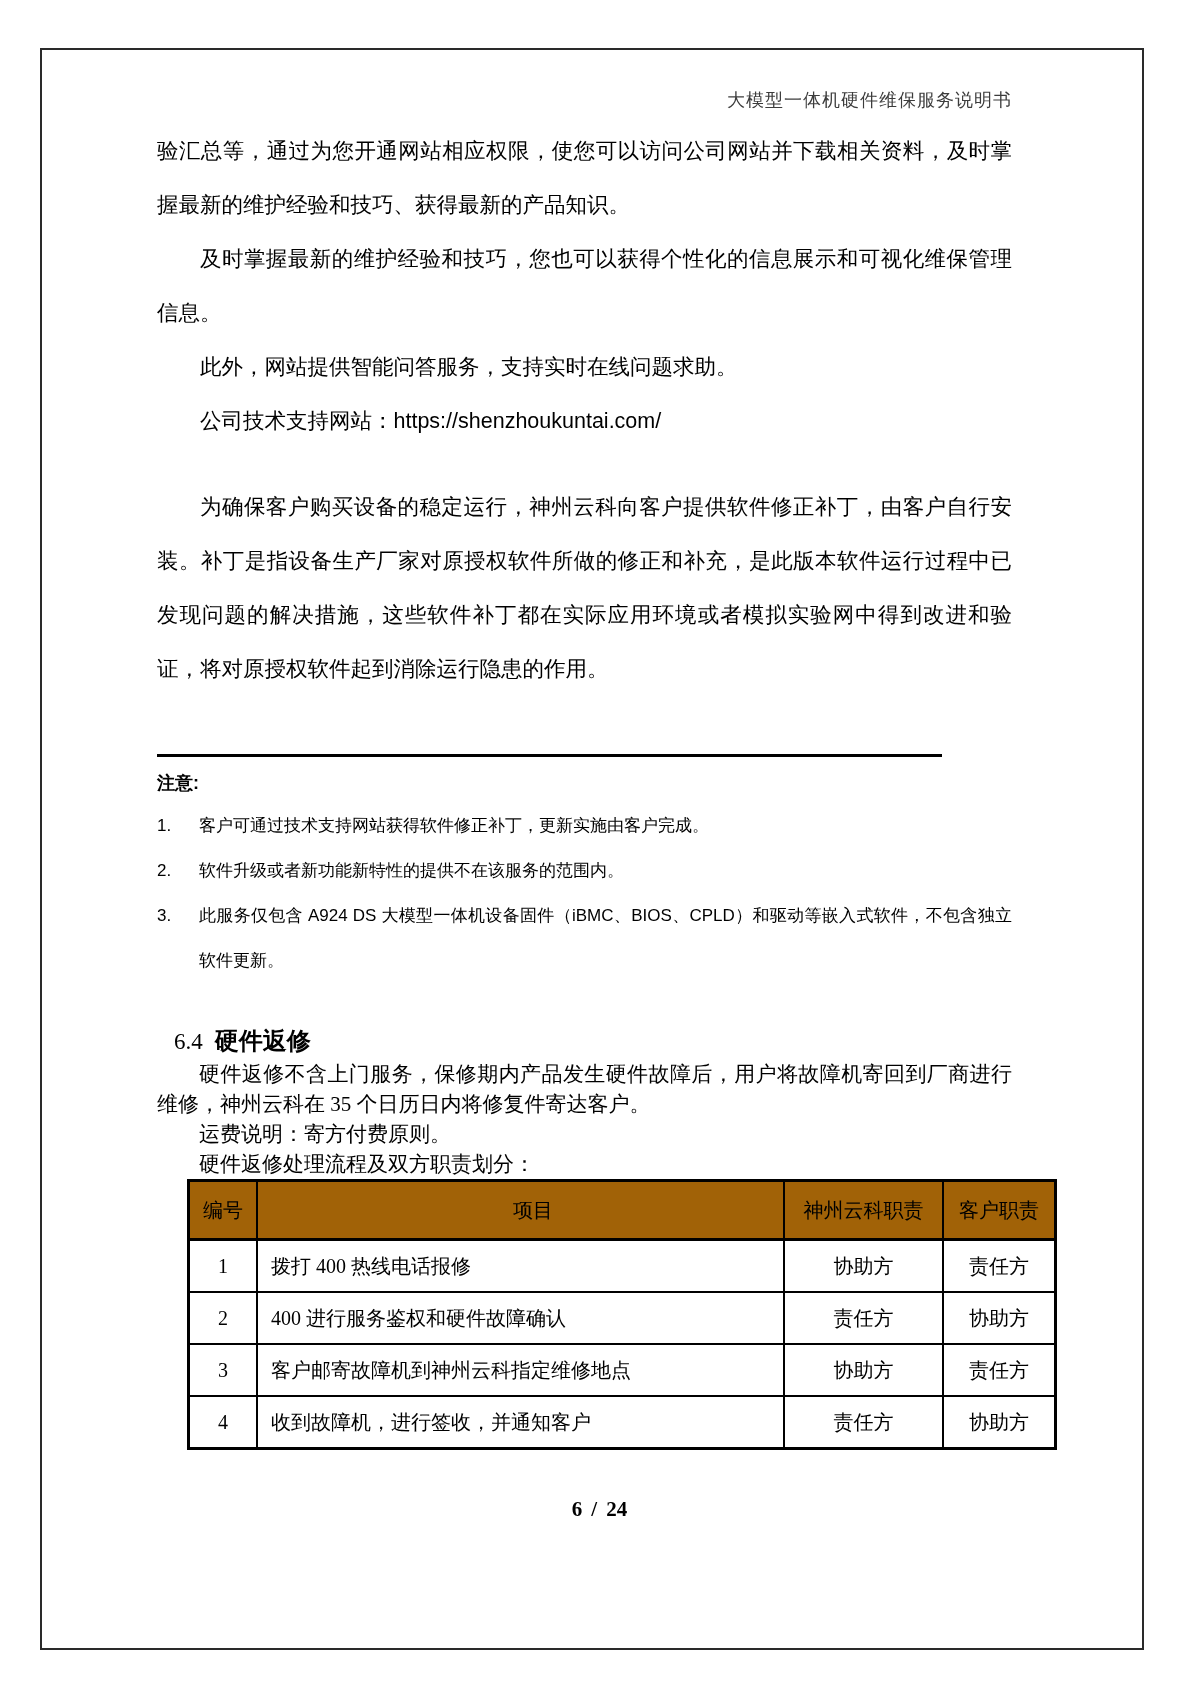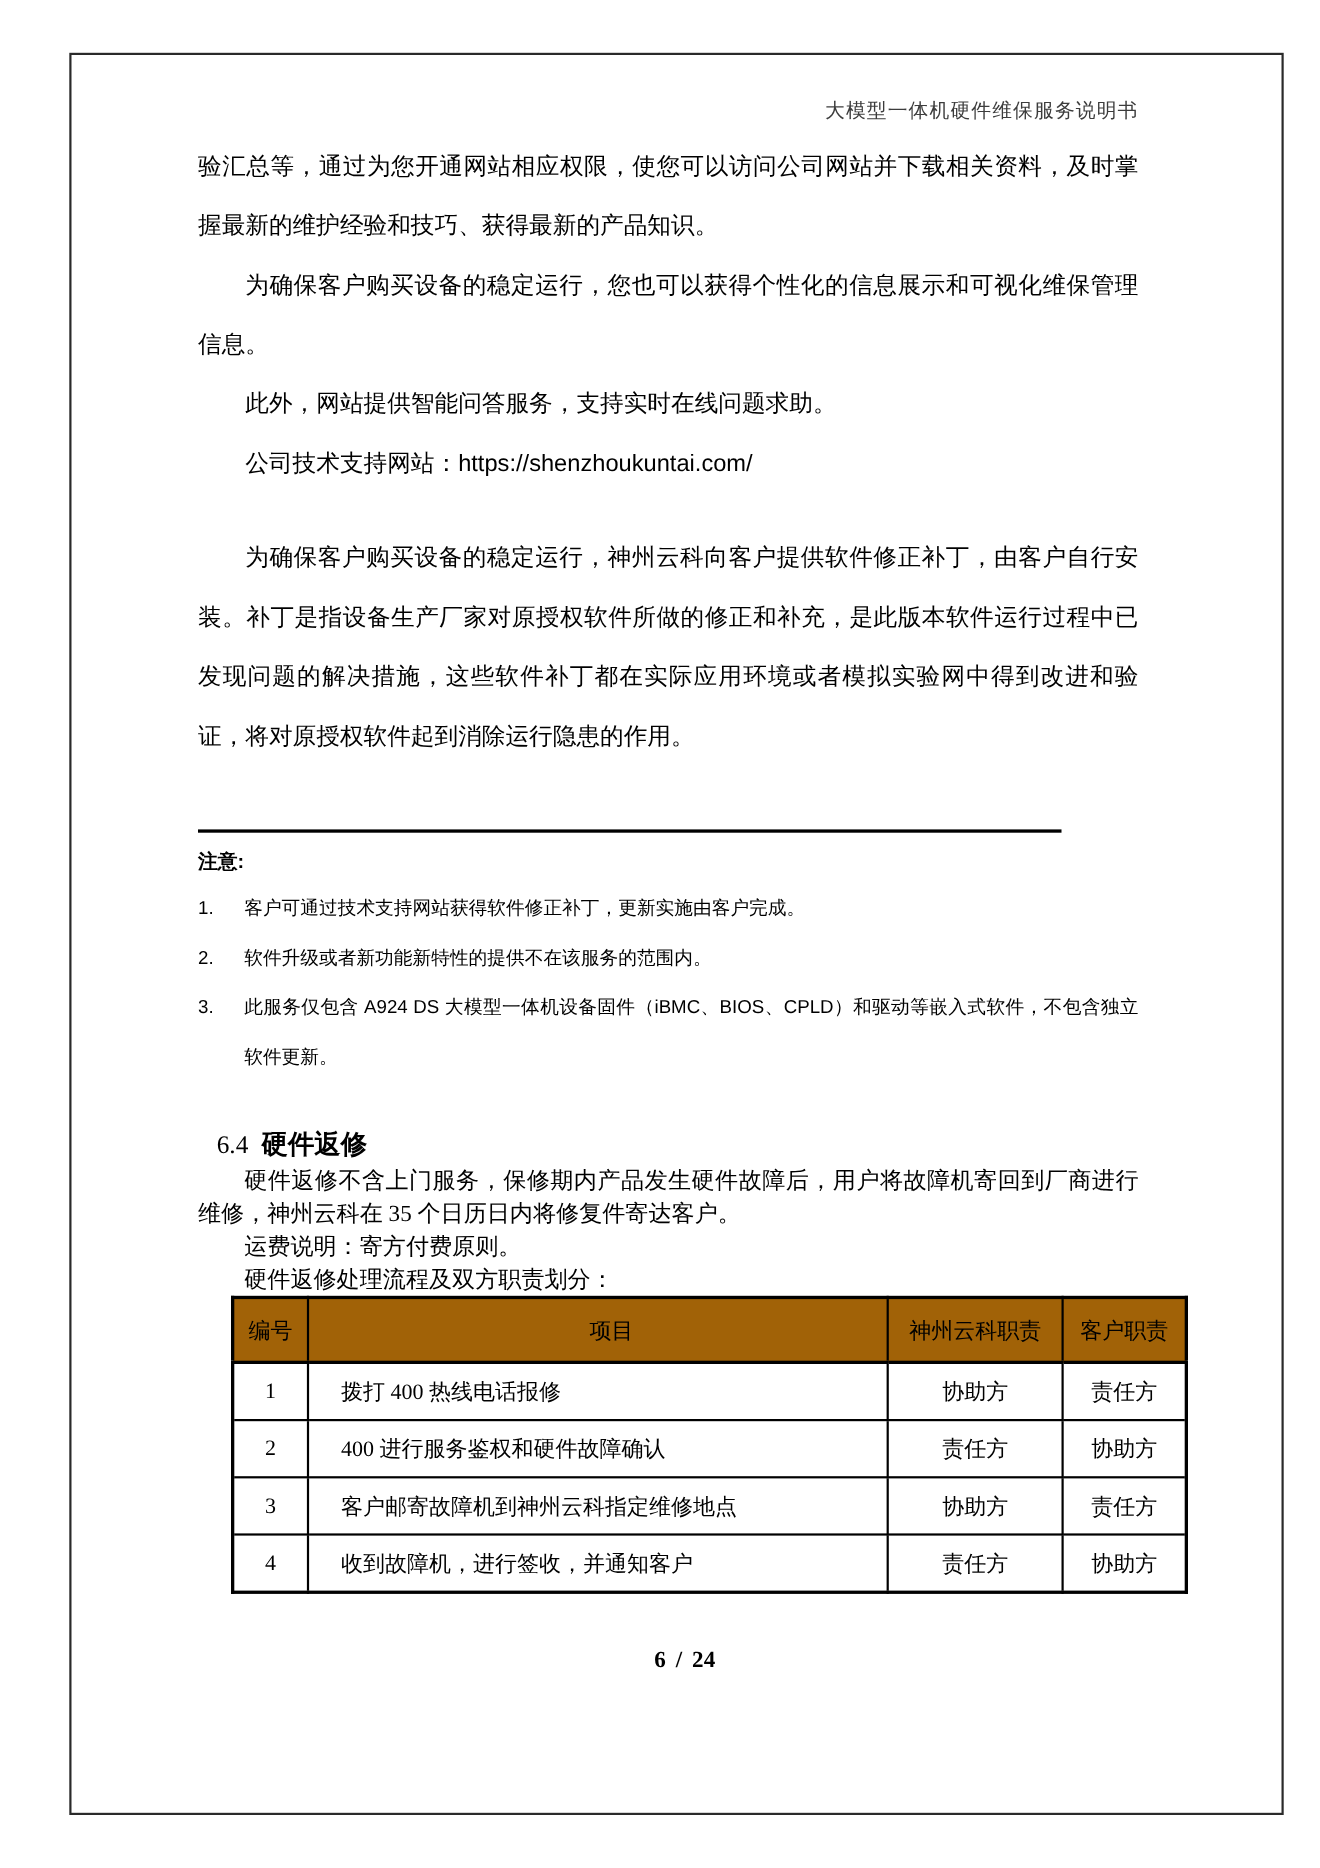--- a/index.html
+++ b/index.html
@@ -4,21 +4,21 @@
 <style>
   html,body{margin:0;padding:0;}
   body{
     width:1200px;height:1698px;
     position:relative;overflow:hidden;
     background:#ffffff;
     font-family:"Liberation Sans","DejaVu Sans",sans-serif;
     color:#000;
   }
   .page-border{
-    position:absolute;left:63px;top:48px;
+    position:absolute;left:40px;top:48px;
     width:1104px;height:1602px;
     border:2px solid #2a2a2a;
     box-sizing:border-box;
     background:#fff;
   }
   .running-header{
     margin-top:38px;
     padding:0 130px 0 115px;
     text-align:right;
     font-family:"Liberation Serif","DejaVu Serif",serif;
@@ -96,21 +96,21 @@
     height:54px;
     background:#a16207;
     font-weight:normal;
     text-align:center;vertical-align:middle;
     border-bottom-width:3px;
   }
   table.resp tbody td{
     height:48px;
     text-align:center;vertical-align:middle;
   }
-  table.resp td.cell-item{text-align:left;padding-left:29px;}
+  table.resp td.cell-item{text-align:left;padding-left:13px;}
   .col-num{width:64px;}
   .col-item{width:498px;padding-left:26px;}
   .col-vendor{width:155px;}
   .col-cust{width:108px;}
 
   
   .page-footer{
     margin-top:46px;
     margin-left:30px;width:825px;
     text-align:center;
@@ -124,21 +124,21 @@
 
 <div class="page-border">
 
   <div class="running-header">
     <span>大模型一体机硬件维保服务说明书</span>
   </div>
 
   <div class="content">
 
     <p class="lead first">验汇总等，通过为您开通网站相应权限，使您可以访问公司网站并下载相关资料，及时掌握最新的维护经验和技巧、获得最新的产品知识。</p>
-    <p class="lead indent">为确保客户购买设备的稳定运行，您也可以获得个性化的信息展示和可视化维保管理信息。</p>
+    <p class="lead indent">及时掌握最新的维护经验和技巧，您也可以获得个性化的信息展示和可视化维保管理信息。</p>
     <p class="lead indent">此外，网站提供智能问答服务，支持实时在线问题求助。</p>
     <p class="lead indent"><span>公司技术支持网站：</span><span>https://shenzhoukuntai.com/</span></p>
 
 
     <p class="lead indent sec-body">为确保客户购买设备的稳定运行，神州云科向客户提供软件修正补丁，由客户自行安装。补丁是指设备生产厂家对原授权软件所做的修正和补充，是此版本软件运行过程中已发现问题的解决措施，这些软件补丁都在实际应用环境或者模拟实验网中得到改进和验证，将对原授权软件起到消除运行隐患的作用。</p>
 
     <div class="note-rule"></div>
     <div class="note-label">注意:</div>
 
     <div class="note-list">

